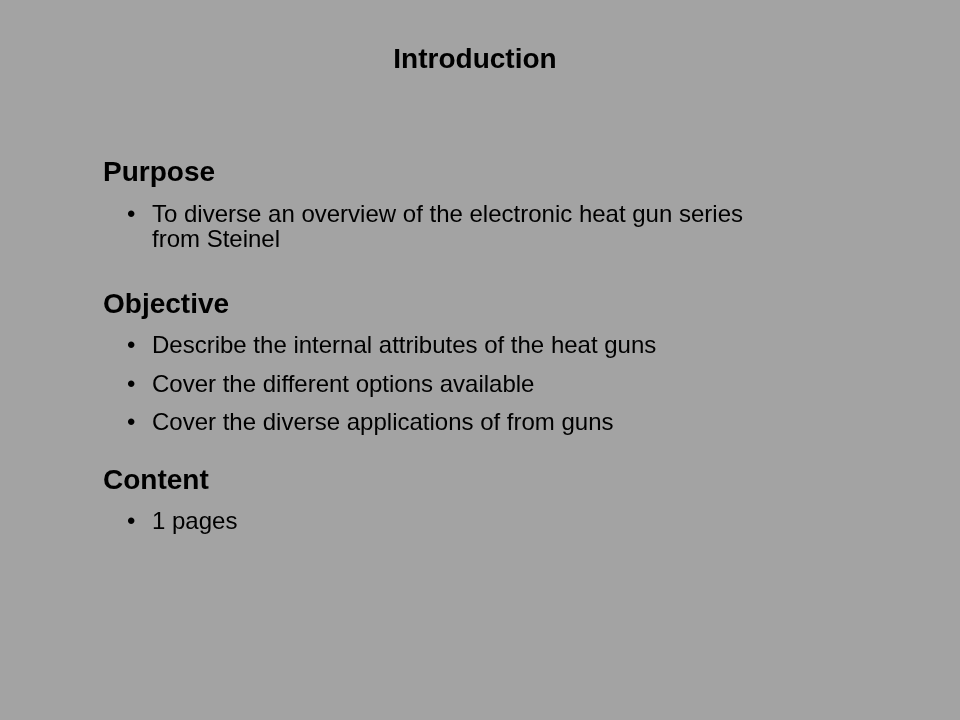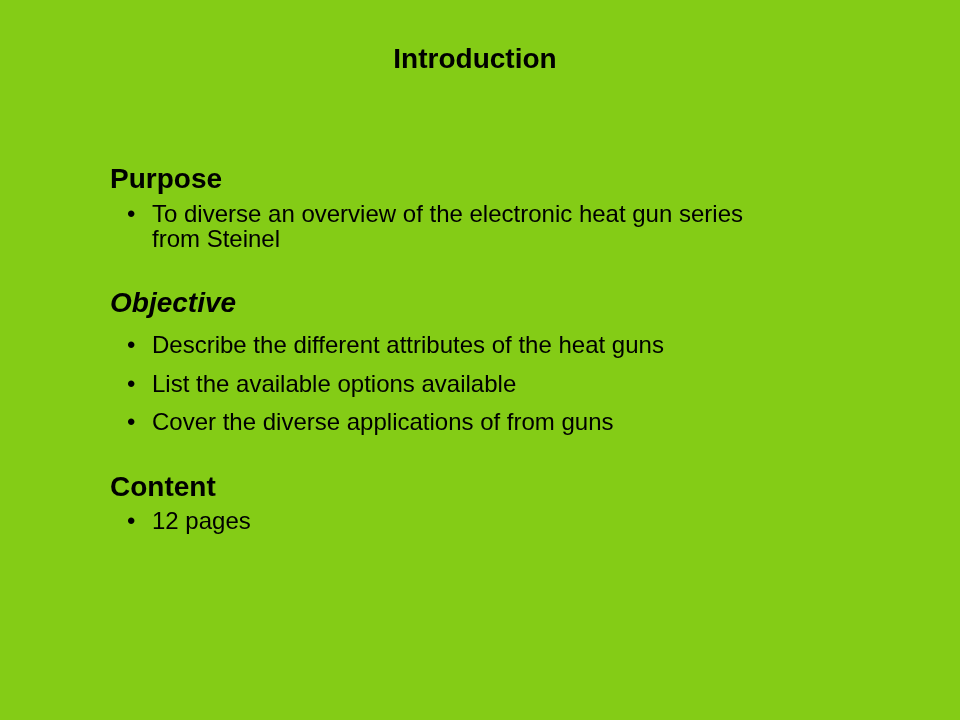--- a/index.html
+++ b/index.html
@@ -4,41 +4,41 @@
 <style>
   html, body {
     margin: 0;
     padding: 0;
     background: #ffffff;
   }
   .slide {
     position: relative;
     width: 960px;
     height: 720px;
-    background: #84cc16;
+    background: #a3a3a3;
     overflow: hidden;
     font-family: "Liberation Sans", "DejaVu Sans", sans-serif;
     color: #000000;
   }
   .slide-title {
     position: absolute;
     top: 45px;
     left: 0;
     width: 950px;
     margin: 0;
     text-align: center;
     font-size: 28px;
     line-height: 28px;
     font-weight: bold;
     color: #000000;
   }
   .section-heading {
     position: absolute;
     left: 103px;
-    margin: 7px;
+    margin: 0;
     font-size: 28px;
     line-height: 28px;
     font-weight: bold;
     color: #000000;
   }
   .bullet-list {
     position: absolute;
     left: 103px;
     width: 680px;
     margin: 0;
@@ -57,21 +57,21 @@
   .bullet-dot {
     position: absolute;
     left: 24px;
     top: 0;
     font-size: 24px;
     line-height: 24.5px;
     color: #000000;
   }
   .heading-purpose   { top: 158px; }
   .list-purpose      { top: 202px; }
-  .heading-objective { top: 282px; font-style: italic; }
+  .heading-objective { top: 290px; }
   .list-objective    { top: 333px; }
   .heading-content   { top: 466px; }
   .list-content      { top: 509px; }
 </style>
 </head>
 <body>
 
 <div class="slide">
 
   <h1 class="slide-title">Introduction</h1>
@@ -83,34 +83,34 @@
       <span class="bullet-dot">•</span>
       <span>To diverse an overview of the electronic heat gun series from Steinel</span>
     </li>
   </ul>
 
   <h2 class="section-heading heading-objective">Objective</h2>
 
   <ul class="bullet-list list-objective">
     <li class="bullet-item">
       <span class="bullet-dot">•</span>
-      <span>Describe the different attributes of the heat guns</span>
+      <span>Describe the internal attributes of the heat guns</span>
     </li>
     <li class="bullet-item">
       <span class="bullet-dot">•</span>
-      <span>List the available options available</span>
+      <span>Cover the different options available</span>
     </li>
     <li class="bullet-item">
       <span class="bullet-dot">•</span>
       <span>Cover the diverse applications of from guns</span>
     </li>
   </ul>
 
   <h2 class="section-heading heading-content">Content</h2>
 
   <ul class="bullet-list list-content">
     <li class="bullet-item">
       <span class="bullet-dot">•</span>
-      <span>12 pages</span>
+      <span>1 pages</span>
     </li>
   </ul>
 
 </div>
 
 </body></html>

